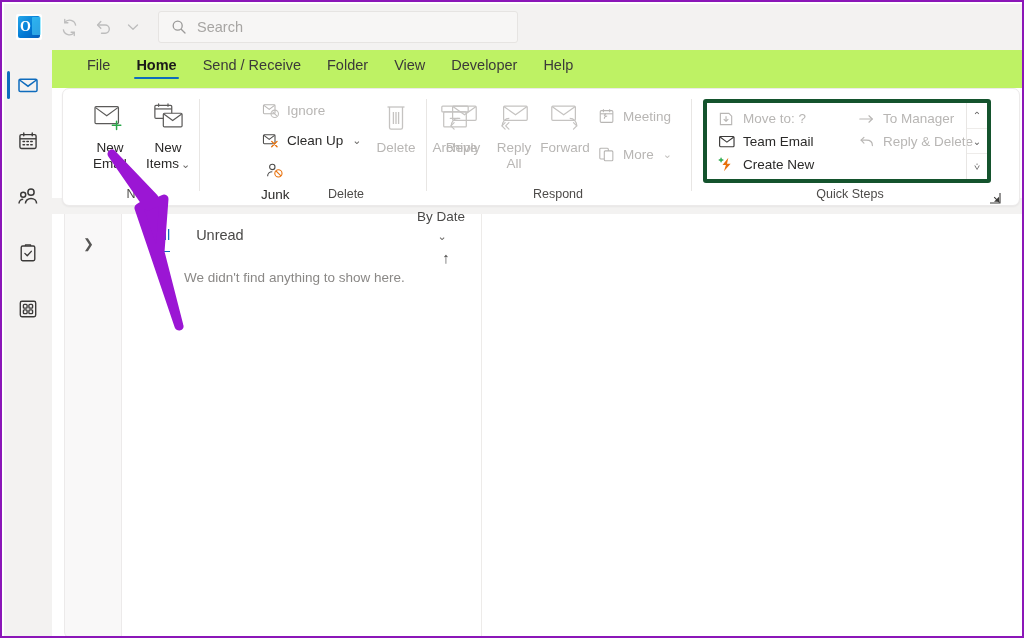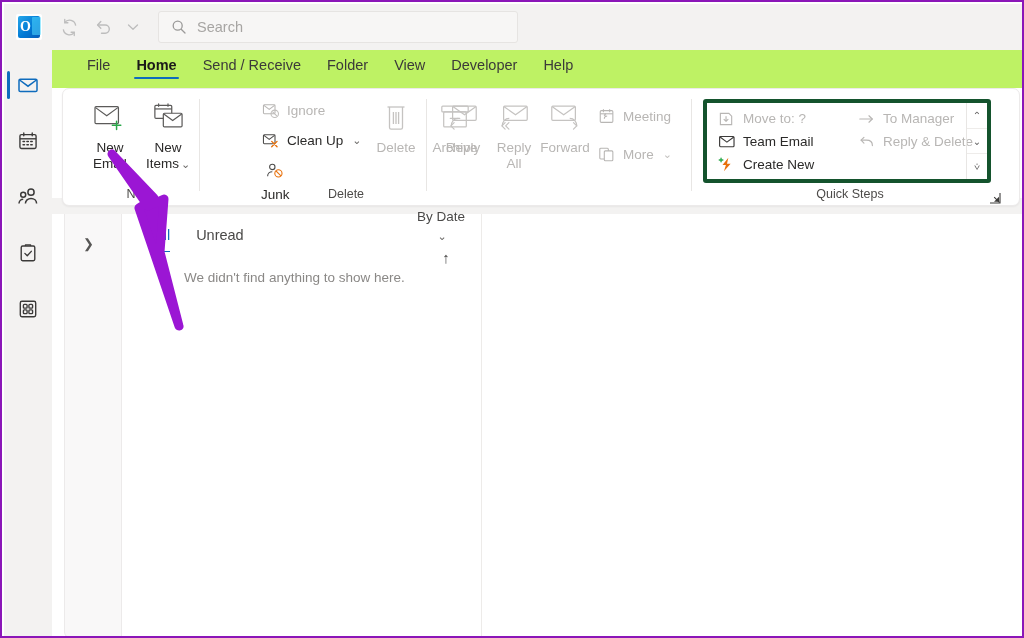--- a/index.html
+++ b/index.html
@@ -615,20 +615,21 @@
       <div class="smbtn dim" style="left:171px; top:56px;">
         <span class="sicn">
           <svg width="18" height="17" viewBox="0 0 20 18" fill="none" stroke="currentColor" stroke-width="1.2">
             <rect x="2" y="2" width="9.5" height="12" rx="1.1"></rect>
             <rect x="7" y="5" width="9.5" height="11" rx="1.1" fill="#fff"></rect>
           </svg>
         </span>
         <span>More</span>
         <span class="chev">⌄</span>
       </div>
+      <div class="glabel">Respond</div>
     </div>
 
     <div class="gsep" style="left:628px;"></div>
 
     <div class="rgroup" style="left:628px; width:318px;">
       <div class="qsbox">
 
         <div class="smbtn dim" style="left:10px; top:6px;">
           <span class="sicn">
             <svg width="17" height="16" viewBox="0 0 18 17" fill="none" stroke="currentColor" stroke-width="1.2">

